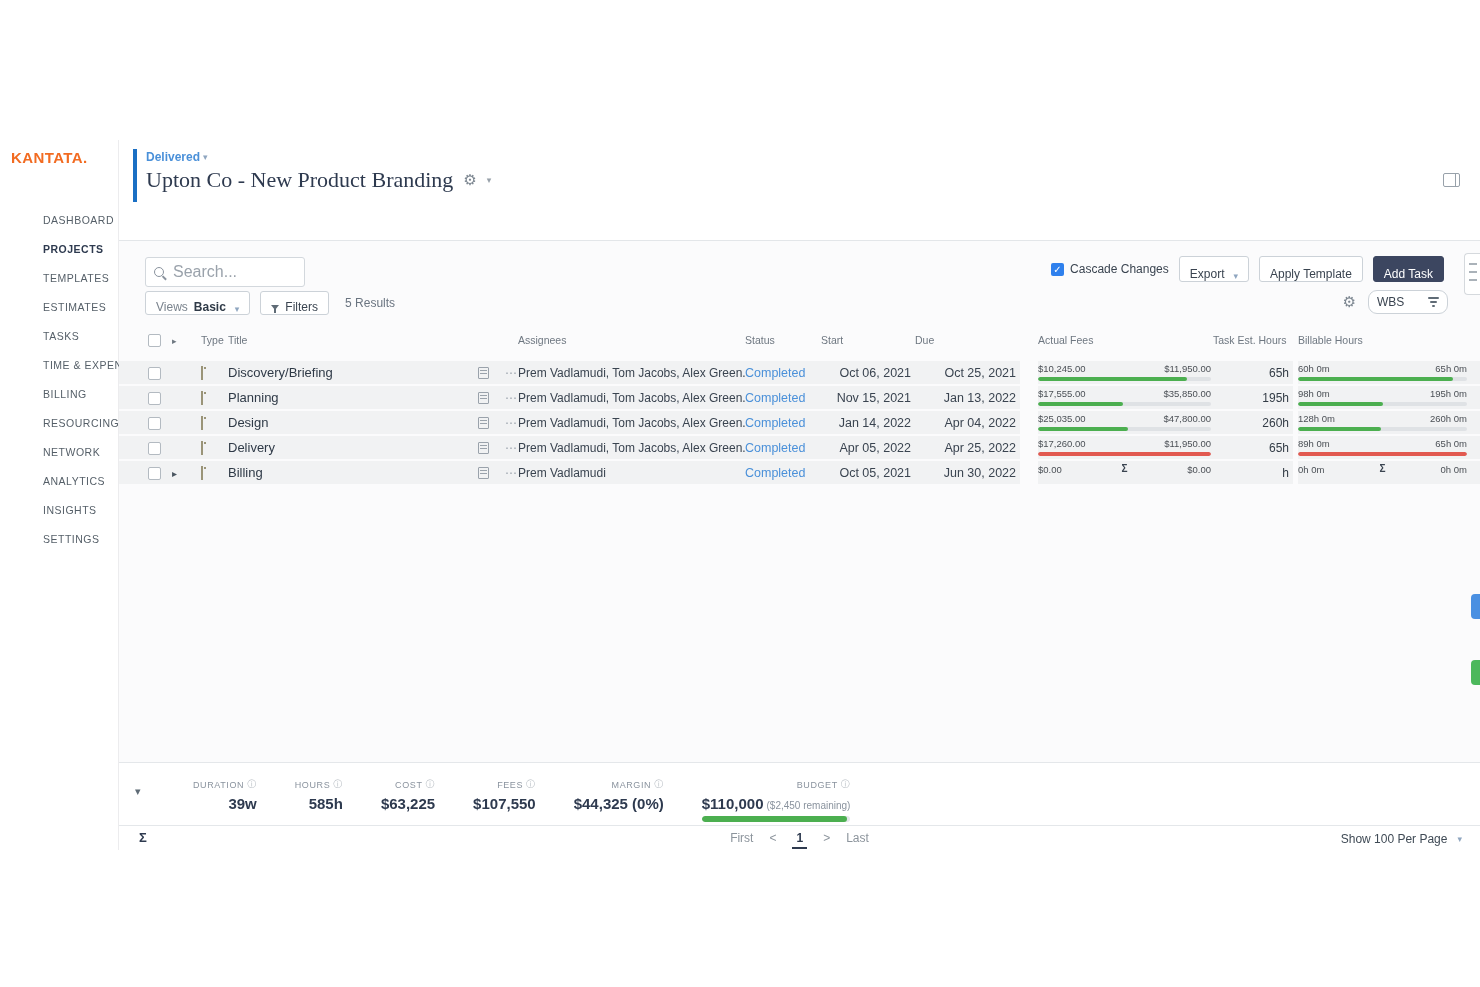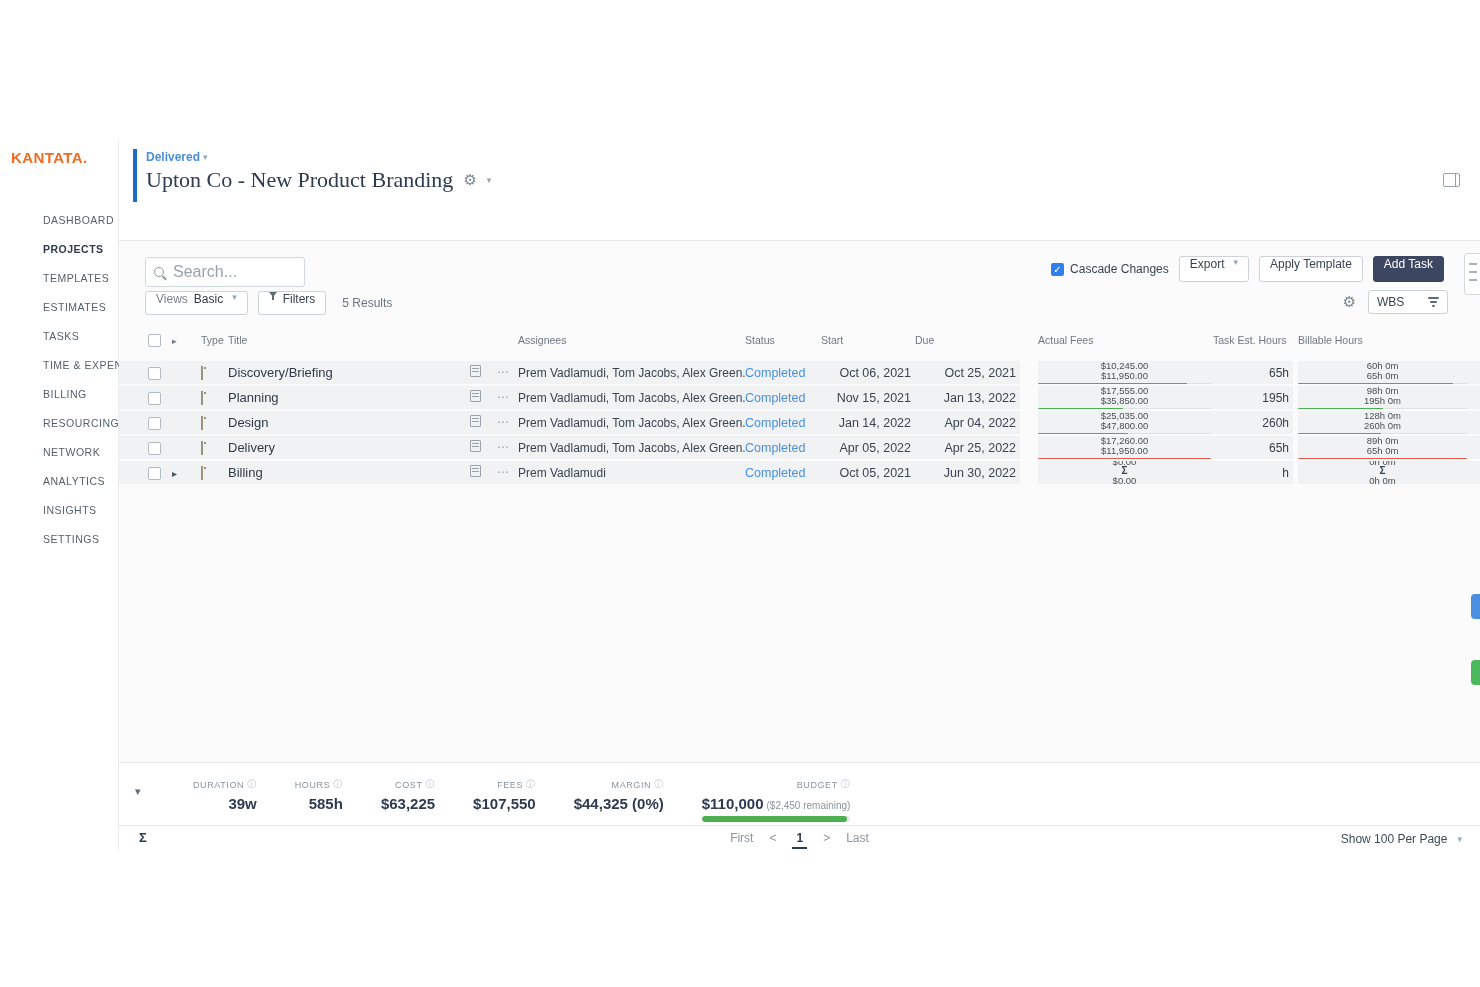--- a/index.html
+++ b/index.html
@@ -36,64 +36,64 @@
   .tab.active{color:#28323e;font-weight:700;border-bottom-color:#2e3a4f;}
 
   
   .search-box{position:absolute;left:26px;top:117px;width:160px;height:30px;background:#fff;border:1px solid #d3d8dd;border-radius:3px;display:flex;align-items:center;padding:0 8px;gap:7px;box-sizing:border-box;}
   .mag{width:8px;height:8px;border:1.5px solid #8a939e;border-radius:50%;position:relative;flex:none;}
   .mag::after{content:'';position:absolute;width:5px;height:1.5px;background:#8a939e;transform:rotate(45deg);right:-4px;bottom:-2px;}
   .search-box input{border:none;outline:none;background:transparent;font-size:16px;color:#3a4450;width:100%;font-family:inherit;}
   .search-box input::placeholder{color:#9aa2ab;}
 
   .views-row{position:absolute;left:26px;top:151px;display:flex;align-items:center;gap:10px;}
-  .btn{display:inline-flex;align-items:flex-start;gap:6px;background:#fff;border:1px solid #ccd2d8;border-radius:3px;font-size:12px;color:#3a4450;padding:0 10px;height:24px;cursor:pointer;white-space:nowrap;box-sizing:border-box;}
+  .btn{display:inline-flex;align-items:flex-end;gap:6px;background:#fff;border:1px solid #ccd2d8;border-radius:3px;font-size:12px;color:#3a4450;padding:0 10px;height:24px;cursor:pointer;white-space:nowrap;box-sizing:border-box;}
   .views-btn .lbl{color:#7a838d;}
-  .views-btn .val{color:#2f3a47;font-weight:400;}
+  .views-btn .val{color:#2f3a47;font-weight:700;}
   .funnel{position:relative;width:8px;height:9px;flex:none;}
   .funnel::before{content:'';position:absolute;left:0;top:0;width:0;height:0;border-left:4px solid transparent;border-right:4px solid transparent;border-top:5px solid #5f6b76;}
   .funnel::after{content:'';position:absolute;left:3px;top:4px;width:2px;height:4px;background:#5f6b76;}
   .results{font-size:12px;color:#6a7480;margin-left:6px;}
 
   .actions{position:absolute;right:36px;top:116px;display:flex;align-items:center;gap:10px;height:26px;}
   .cascade{display:flex;align-items:center;gap:6px;font-size:12px;color:#3a4450;cursor:pointer;}
   .cb-checked{width:13px;height:13px;background:#2f80ed;border-radius:2px;color:#fff;font-size:10px;line-height:13px;text-align:center;flex:none;}
   .btn26{height:26px;}
   .btn-addtask{background:#3c4660;border:1px solid #3c4660;color:#fff;}
 
   .wbs-row{position:absolute;right:32px;top:150px;display:flex;align-items:center;gap:12px;}
-  .wbs-box{width:80px;height:24px;display:flex;justify-content:space-between;align-items:center;padding:0 8px;border:1px solid #ccd2d8;border-radius:3px;background:#fff;font-size:12px;color:#3a4450;cursor:pointer;box-sizing:border-box;}
+  .wbs-box{width:80px;height:24px;display:flex;justify-content:space-between;align-items:center;padding:0 8px;border:1px solid #ccd2d8;border-radius:9px;background:#fff;font-size:12px;color:#3a4450;cursor:pointer;box-sizing:border-box;}
   .flt{display:flex;flex-direction:column;align-items:center;gap:2px;}
   .flt i{display:block;height:2px;background:#5f6b76;border-radius:1px;}
   .flt i:nth-child(1){width:11px}.flt i:nth-child(2){width:7px}.flt i:nth-child(3){width:3px}
 
   
   .thead,.row{display:grid;grid-template-columns:24px 29px 27px 290px 227px 76px 94px 105px 18px 175px 80px 5px 171px;padding-left:29px;align-items:center;}
   .thead{position:absolute;top:189px;left:0;right:0;height:22px;font-size:10.5px;color:#6e7781;}
   .thead .cell{overflow:visible;white-space:nowrap;}
   .rows{position:absolute;top:221px;left:0;right:0;}
   .row{height:23px;margin-bottom:2px;background:#f1f2f3;font-size:12.5px;color:#3a4450;}
   .cell{overflow:hidden;white-space:nowrap;}
   .cell.sp{align-self:stretch;background:#fbfbfc;}
   .c-right{text-align:right;padding-right:4px;}
   .checkbox{display:inline-block;width:13px;height:13px;border:1px solid #b3bac1;border-radius:2px;background:#fff;box-sizing:border-box;cursor:pointer;vertical-align:middle;}
   .caret{visibility:hidden;font-size:10px;color:#4a5560;cursor:pointer;}
   .caret.visible{visibility:visible;}
   .hcaret{font-size:9px;color:#6e7781;cursor:pointer;}
   .diamond{position:relative;width:9px;height:9px;border:1.5px solid #9a9478;transform:rotate(45deg);margin:0 auto;box-sizing:border-box;}
   .diamond::after{content:'';position:absolute;left:1.5px;top:1.5px;width:2px;height:2px;background:#9a9478;}
-  .c-title{display:flex;gap:16px;padding-right:8px;}
+  .c-title{display:flex;align-items:center;gap:16px;padding-right:0;}
   .t-text{flex:1;overflow:hidden;white-space:nowrap;font-size:13px;color:#2f3a47;cursor:pointer;}
   .list-ic{width:9px;height:10px;border:1px solid #9aa2ab;border-radius:1px;position:relative;flex:none;cursor:pointer;}
   .list-ic::before{content:'';position:absolute;left:1px;right:1px;top:2px;height:1px;background:#9aa2ab;box-shadow:0 3px 0 #9aa2ab;}
   .dots{color:#9aa2ab;font-size:12px;letter-spacing:1px;cursor:pointer;}
   .c-assignees{font-size:12px;}
   .status{color:#4a90d9;cursor:pointer;}
   .c-bar{align-self:stretch;display:flex;flex-direction:column;justify-content:center;gap:3px;padding-right:2px;}
-  .bar-labels{display:flex;justify-content:space-between;align-items:center;font-size:9.5px;color:#4a4f55;line-height:1;flex-direction:column;}
+  .bar-labels{display:flex;justify-content:space-between;align-items:flex-end;font-size:9.5px;color:#4a4f55;line-height:1;}
   .bar-mid{font-weight:700;font-size:10px;color:#3a4450;}
   .bar{height:4px;background:#dfe2e5;border-radius:2px;overflow:hidden;}
   .bar.hidden{visibility:hidden;}
   .bar-fill{height:100%;background:#4caf50;border-radius:2px;}
   .bar-fill.over{background:#e25950;}
   .c-est{font-size:12px;color:#333c46;}
 
   
   .summary{position:absolute;top:622px;left:0;right:0;height:63px;background:#fff;border-top:1px solid #e4e7ea;}
   .collapse{position:absolute;left:16px;top:22px;font-size:11px;color:#5f6b76;cursor:pointer;}

